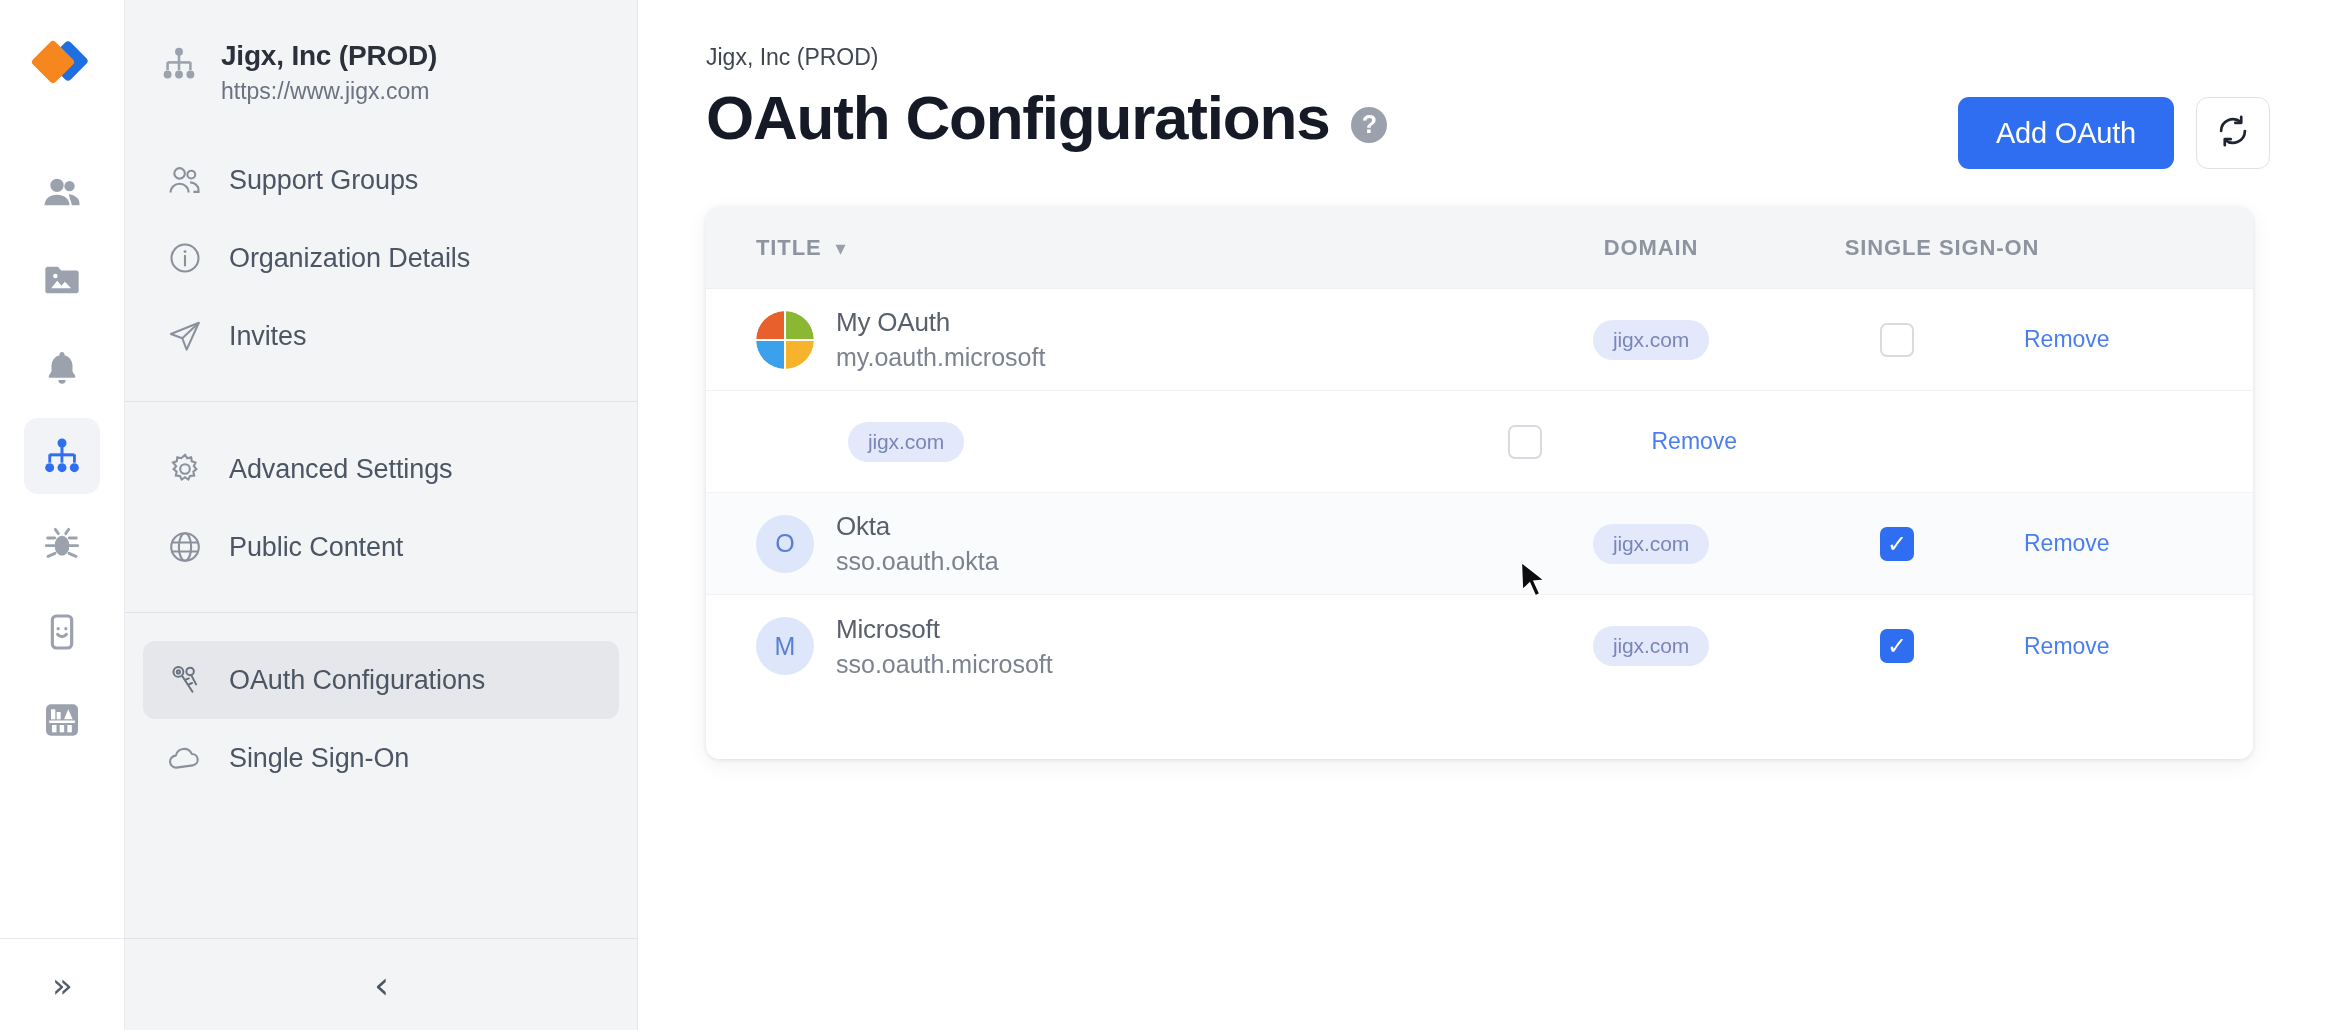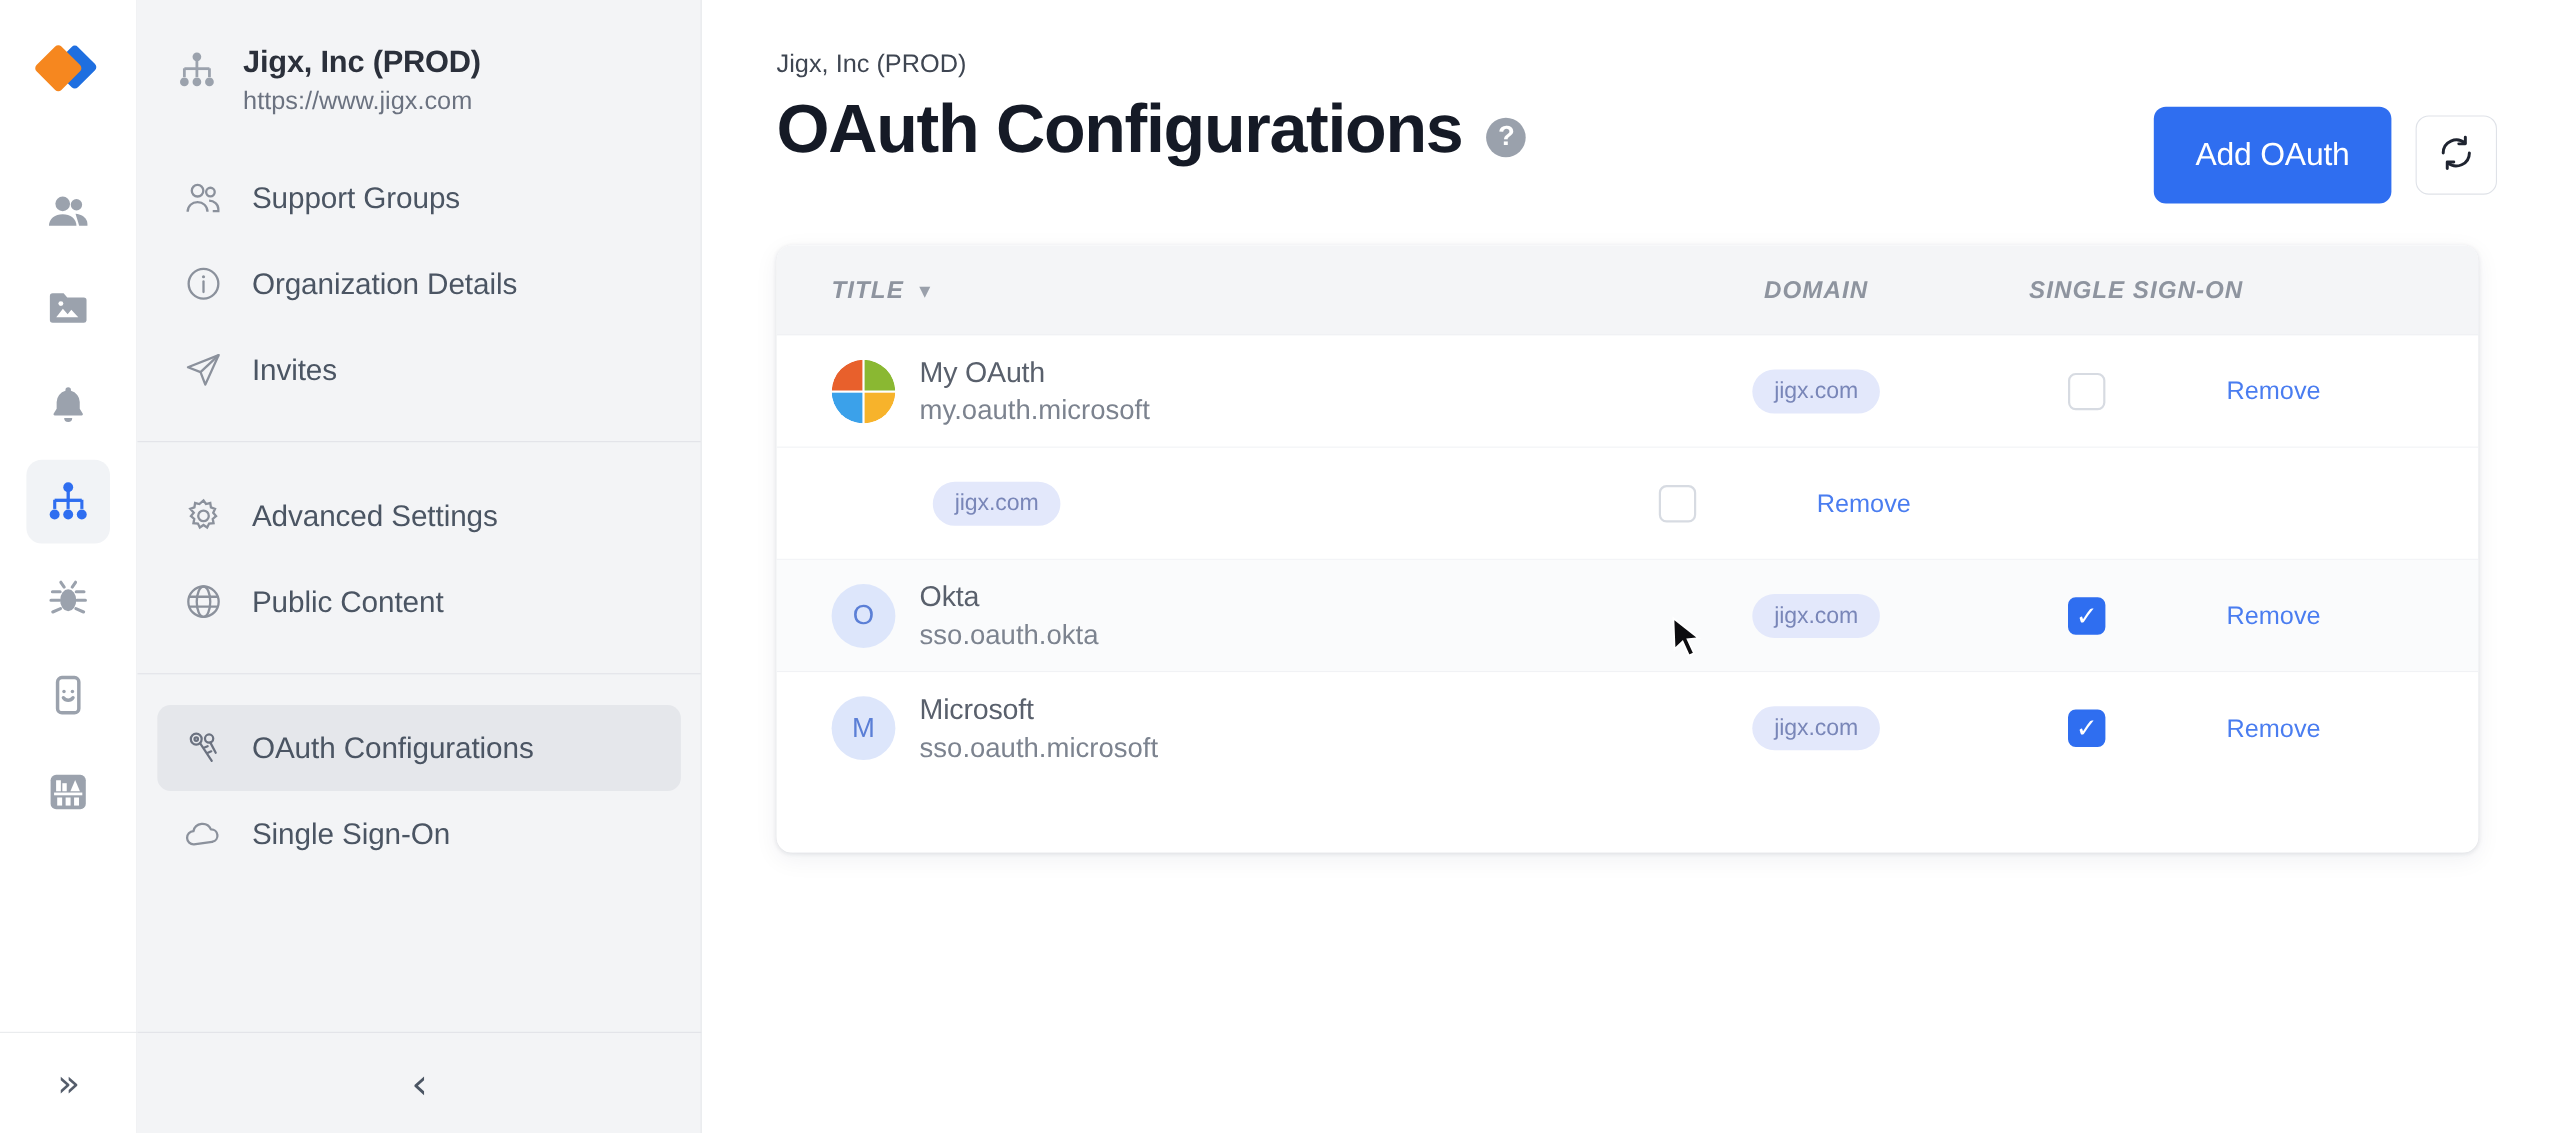--- a/index.html
+++ b/index.html
@@ -76,39 +76,39 @@
   .page-title { font-size: 62px; font-weight: 700; color: #151a26; letter-spacing: -1.2px; line-height: 1.05; }
   .help-dot {
     width: 36px; height: 36px; border-radius: 50%; background: #9aa1ac;
     color: #ffffff; font-size: 25px; font-weight: 700;
     display: flex; align-items: center; justify-content: center;
     margin-top: 14px; cursor: pointer; font-family: "Liberation Sans", sans-serif;
   }
   .actions { display: flex; align-items: center; gap: 22px; margin-top: 12px; }
   .btn-primary {
     background: #2f6ef0; color: #ffffff; border: none; border-radius: 11px;
-    height: 88px; padding: 0 38px; font-size: 29px; font-family: "Liberation Sans", sans-serif;
+    height: 72px; padding: 0 38px; font-size: 29px; font-family: "Liberation Sans", sans-serif;
     cursor: pointer; letter-spacing: -0.2px;
   }
   .btn-icon {
     width: 74px; height: 72px; border: 1px solid #dfe2e8; border-radius: 12px;
     background: #ffffff; display: flex; align-items: center; justify-content: center; cursor: pointer;
   }
 
   
   .card {
     margin-top: 38px; width: 1547px; border-radius: 14px;
     background: #ffffff; box-shadow: 0 1px 4px rgba(20,30,60,.10), 0 6px 22px rgba(20,30,60,.06);
     overflow: hidden;
   }
   .thead {
     background: #f4f5f7; height: 82px; display: flex; align-items: center;
     padding: 0 0 0 50px; border-bottom: 1px solid #edeff2;
   }
-  .th { font-size: 22px; font-weight: 700; letter-spacing: 0.9px; color: #8e949f; font-style: italic; }
+  .th { font-size: 22px; font-weight: 700; letter-spacing: 0.9px; color: #8e949f; }
   .th.c-title { flex: 0 0 745px; display: flex; align-items: center; gap: 14px; cursor: pointer; }
   .th.c-domain { flex: 0 0 300px; text-align: center; }
   .th.c-sso { flex: 1 1 auto; text-align: center; padding-right: 170px; }
   .sort-chev { font-size: 20px; color: #9aa0ab; font-family: "DejaVu Sans", sans-serif; }
 
   .tbody { padding-bottom: 62px; background: #fff; }
   .row { display: flex; align-items: center; height: 102px; padding-left: 50px; border-bottom: 1px solid #f1f2f5; }
   .row.hover { background: #fafbfc; }
   .row:last-child { border-bottom: none; }
 

